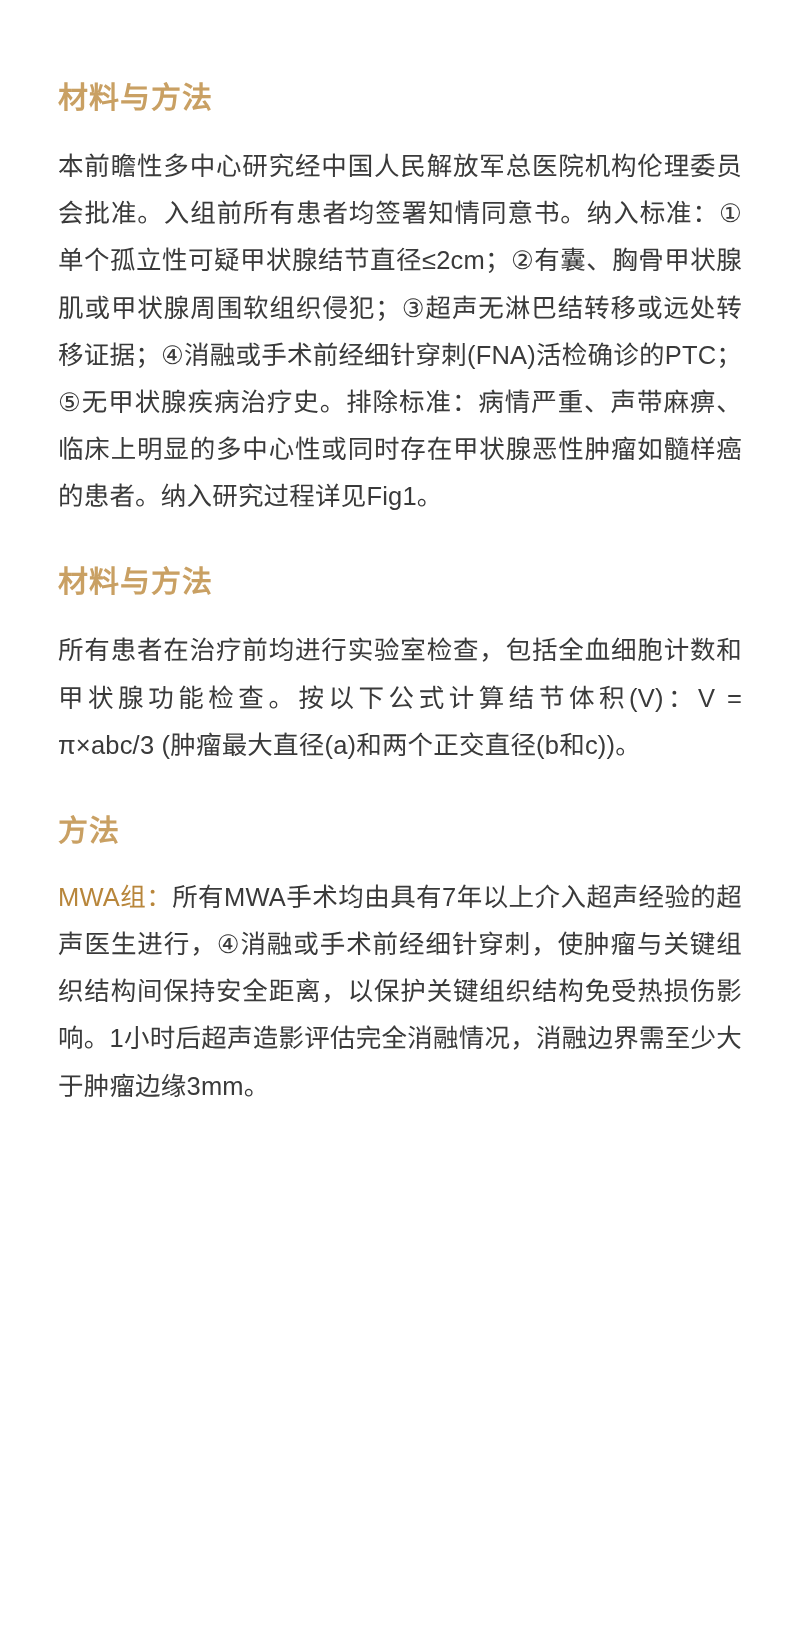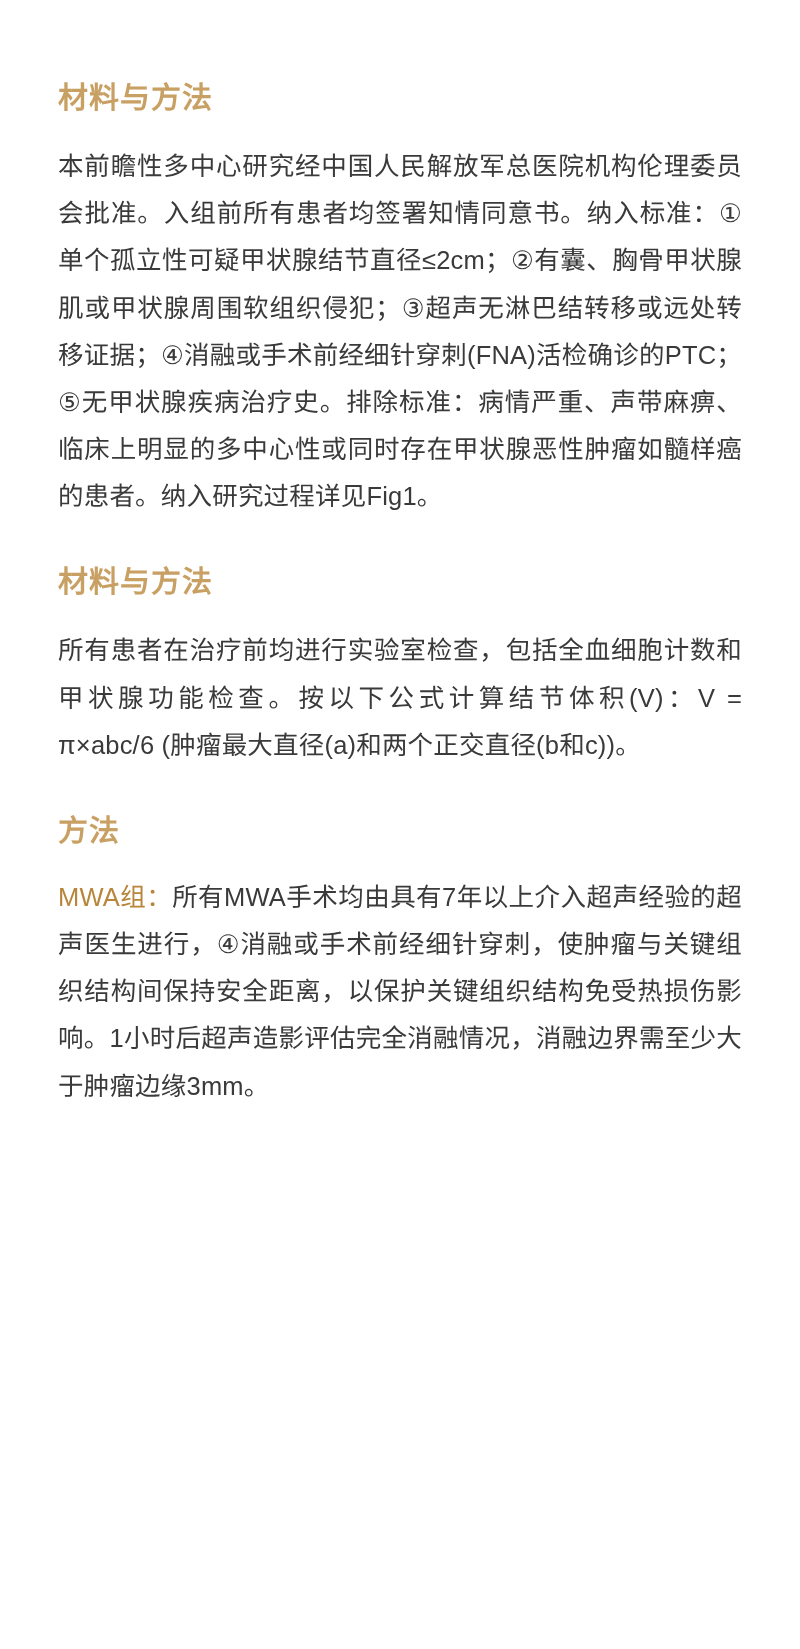--- a/index.html
+++ b/index.html
@@ -58,21 +58,21 @@
 
 <div class="page">
 
   <section class="section sec-methods">
     <h2 class="section-title">材料与方法</h2>
     <p class="body-text">本前瞻性多中心研究经中国人民解放军总医院机构伦理委员会批准。入组前所有患者均签署知情同意书。纳入标准：①单个孤立性可疑甲状腺结节直径≤2cm；②有囊、胸骨甲状腺肌或甲状腺周围软组织侵犯；③超声无淋巴结转移或远处转移证据；④消融或手术前经细针穿刺(FNA)活检确诊的PTC；⑤无甲状腺疾病治疗史。排除标准：病情严重、声带麻痹、临床上明显的多中心性或同时存在甲状腺恶性肿瘤如髓样癌的患者。纳入研究过程详见Fig1。</p>
   </section>
 
   <section class="section sec-preop">
     <h2 class="section-title">材料与方法</h2>
-    <p class="body-text">所有患者在治疗前均进行实验室检查，包括全血细胞计数和甲状腺功能检查。按以下公式计算结节体积(V)：V = π×abc/6 (肿瘤最大直径(a)和两个正交直径(b和c))。</p>
+    <p class="body-text">所有患者在治疗前均进行实验室检查，包括全血细胞计数和甲状腺功能检查。按以下公式计算结节体积(V)：V = π×abc/3 (肿瘤最大直径(a)和两个正交直径(b和c))。</p>
   </section>
 
   <section class="section sec-proc">
     <h2 class="section-title title-tight">方法</h2>
     <p class="body-text"><span class="lead-label">MWA组：</span><span>所有MWA手术均由具有7年以上介入超声经验的超声医生进行，④消融或手术前经细针穿刺，使肿瘤与关键组织结构间保持安全距离，以保护关键组织结构免受热损伤影响。1小时后超声造影评估完全消融情况，消融边界需至少大于肿瘤边缘3mm。</span></p>
   </section>
 
 </div>
 
 </body></html>

